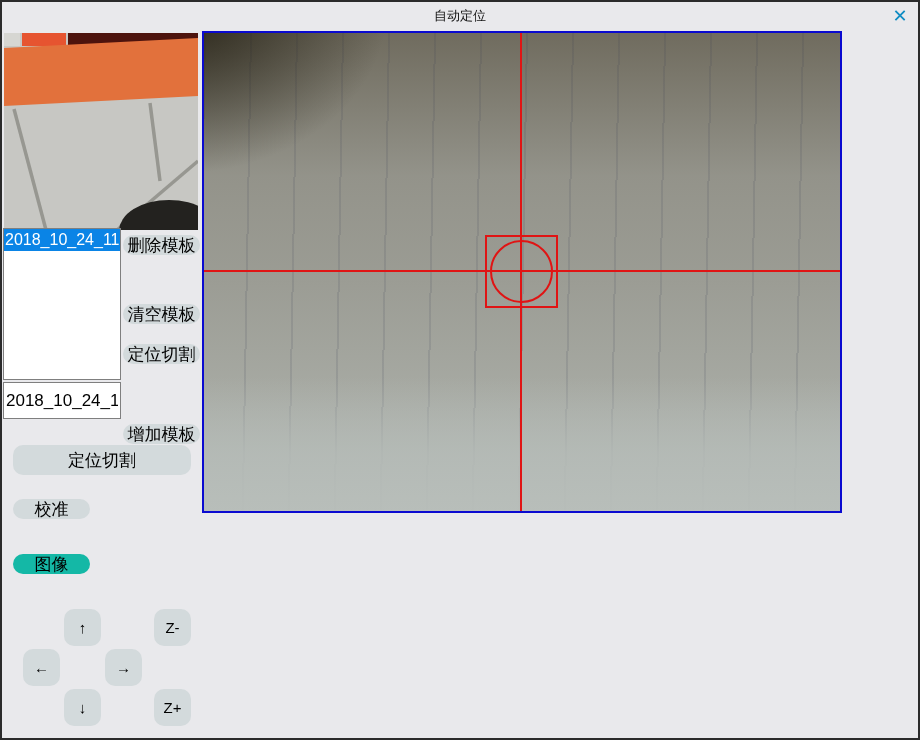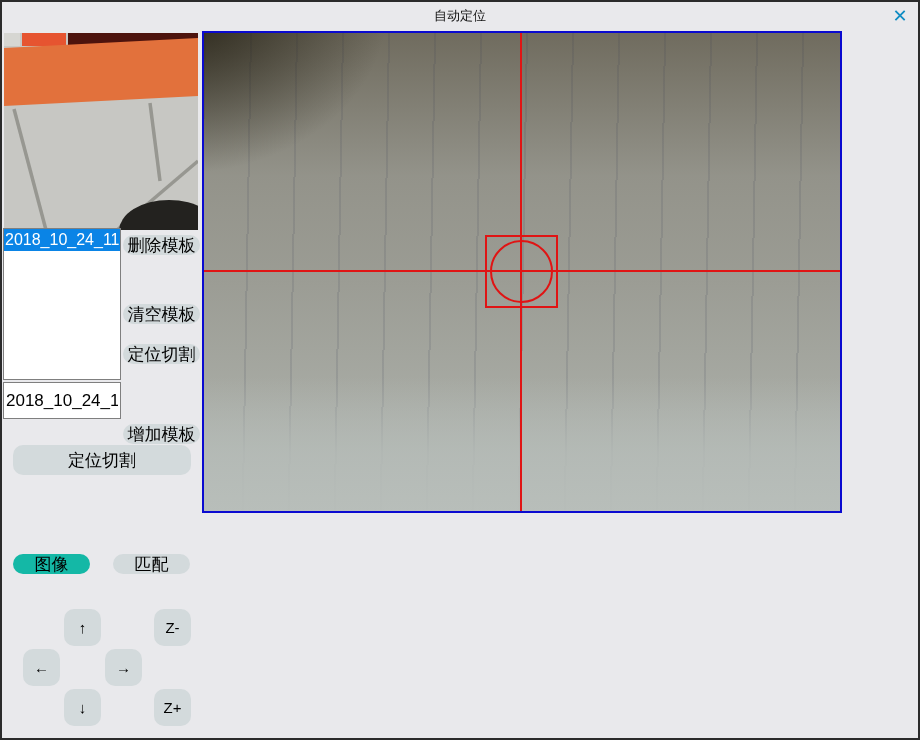--- a/index.html
+++ b/index.html
@@ -153,22 +153,22 @@
   </div>
 
   <input class="name-input" type="text" value="2018_10_24_11" style="">
 
   <button class="btn btn-sm btn-delete">删除模板</button>
   <button class="btn btn-sm btn-clear">清空模板</button>
   <button class="btn btn-sm btn-engrave">定位切割</button>
   <button class="btn btn-sm btn-add">增加模板</button>
 
   <button class="btn btn-cut">定位切割</button>
+  <button class="btn btn-sm btn-cal">校准</button>
   <button class="btn btn-sm btn-img">图像</button>
-  <button class="btn btn-sm btn-match">匹配</button>
 
   <button class="btn btn-jog btn-up">↑</button>
   <button class="btn btn-jog btn-zminus">Z-</button>
   <button class="btn btn-jog btn-left">←</button>
   <button class="btn btn-jog btn-right">→</button>
   <button class="btn btn-jog btn-down">↓</button>
   <button class="btn btn-jog btn-zplus">Z+</button>
 
   <div class="camera">
     <div class="crosshair-v"></div>

